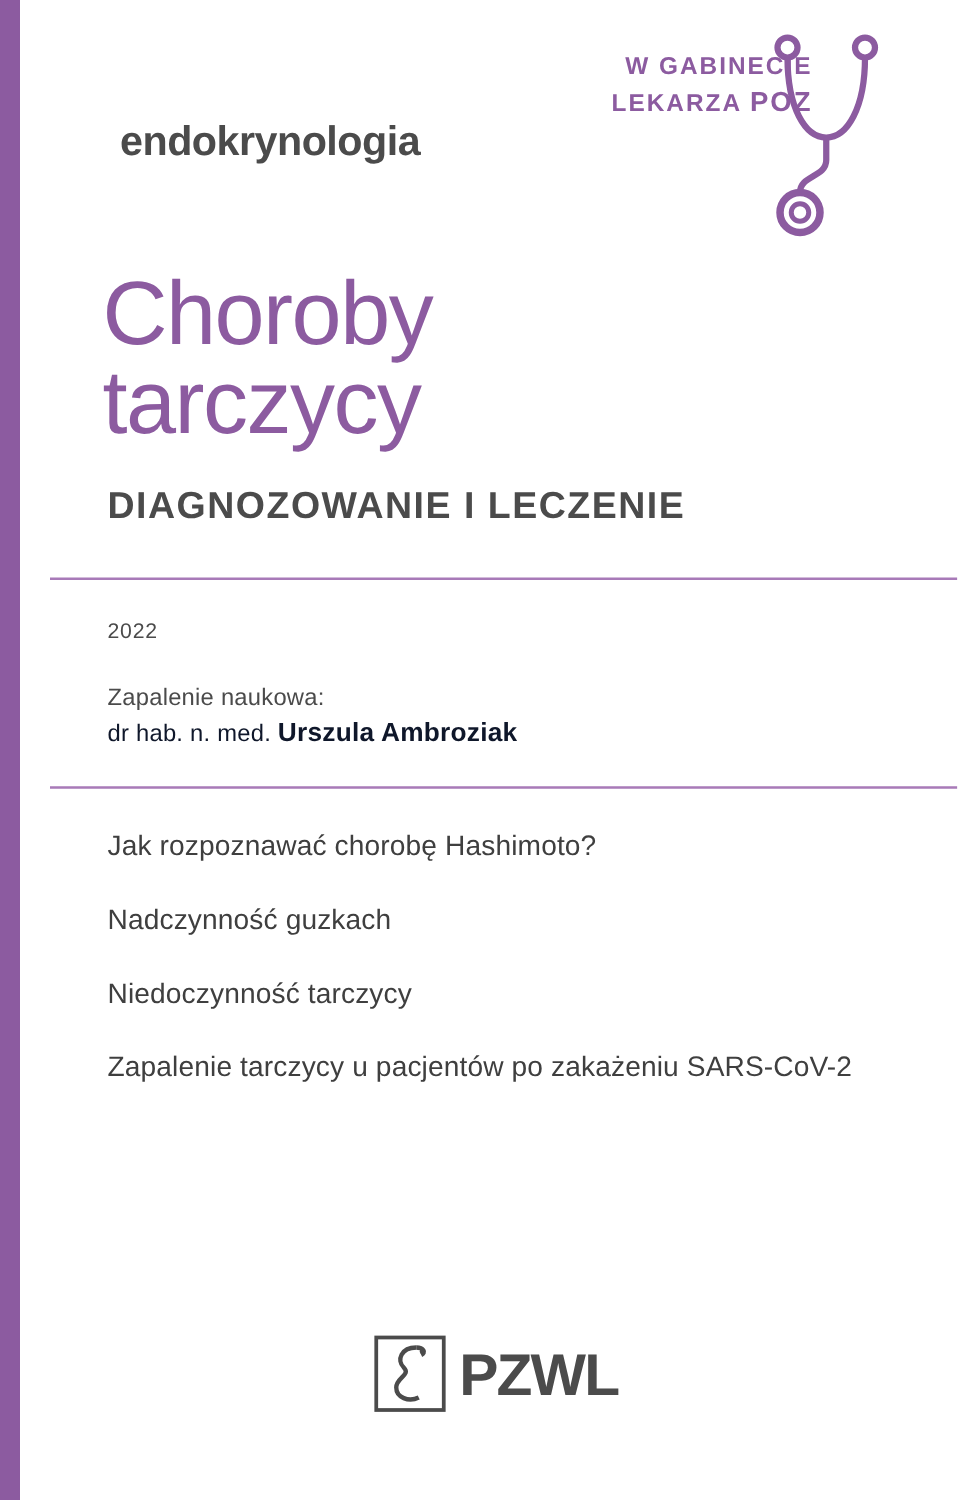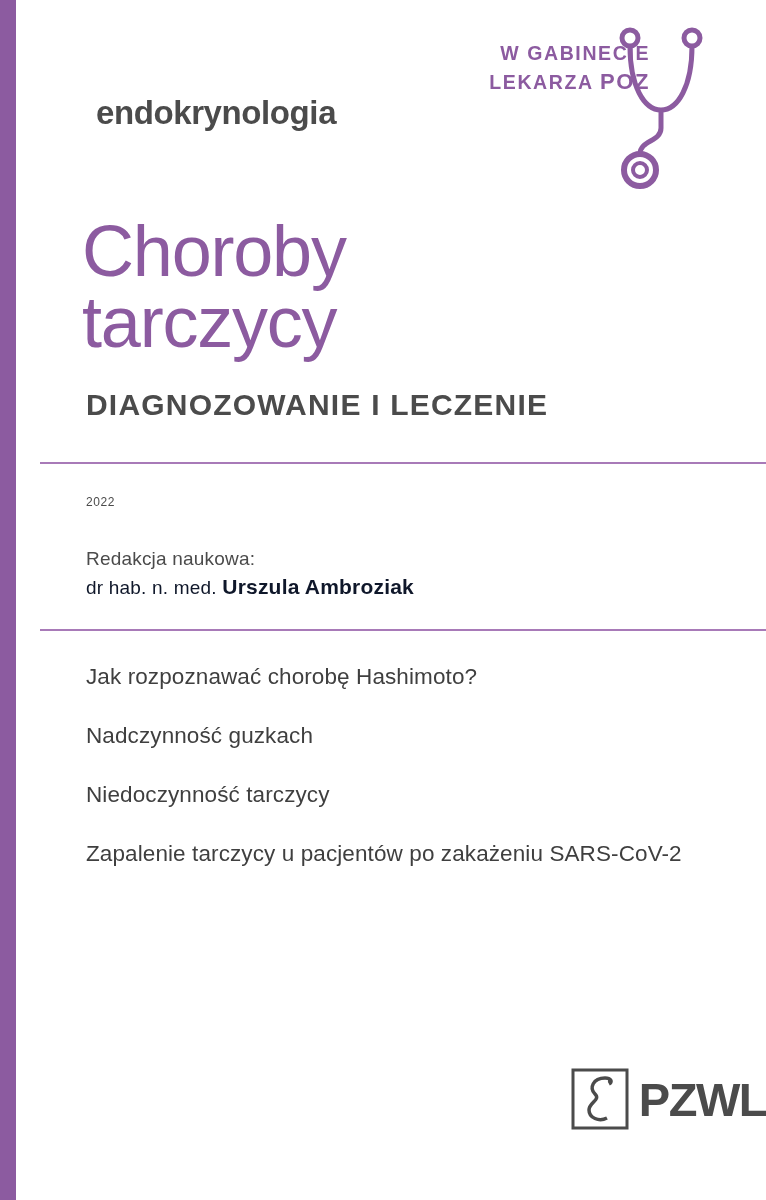--- a/index.html
+++ b/index.html
@@ -87,21 +87,21 @@
     background: #a87ab8;
   }
   .rule.r1 { top: 462px; }
   .rule.r2 { top: 629px; }
 
   
   .year {
     position: absolute;
     left: 86px; top: 495px;
     color: #4b4b4b;
-    font-size: 12px;
+    font-size: 17px;
     letter-spacing: 0.6px;
   }
 
   .editor-label {
     position: absolute;
     left: 86px; top: 548px;
     color: #4b4b4b;
     font-size: 19px;
     letter-spacing: 0.2px;
   }
@@ -125,24 +125,24 @@
     font-size: 22.5px;
     line-height: 1.33;
     margin-bottom: 29px;
     letter-spacing: 0.1px;
   }
   .topic:last-child { margin-bottom: 0; }
 
   
   .logo {
     position: absolute;
-    left: 0; right: 0;
+    left: 0; right: 16px;
     top: 1068px;
     display: flex;
-    justify-content: flex-end;
+    justify-content: center;
     align-items: center;
     gap: 10px;
     padding-left: 44px;
   }
   .logo-mark { width: 58px; height: 62px; }
   .logo-text {
     color: #4b4b4b;
     font-size: 47px;
     font-weight: bold;
     letter-spacing: -1.5px;
@@ -178,21 +178,21 @@
     <span>Choroby</span>
     <span class="l2">tarczycy</span>
   </div>
 
   <div class="subtitle">DIAGNOZOWANIE I LECZENIE</div>
 
   <div class="rule r1"></div>
 
   <div class="year">2022</div>
 
-  <div class="editor-label">Redakcja naukowa:</div>
+  <div class="editor-label">Zapalenie naukowa:</div>
   <div class="editor-name"><span>dr hab. n. med. </span><b>Urszula Ambroziak</b></div>
 
   <div class="rule r2"></div>
 
   <div class="topics">
     <div class="topic">Jak rozpoznawać chorobę Hashimoto?</div>
     <div class="topic">Nadczynność guzkach</div>
     <div class="topic">Niedoczynność tarczycy</div>
     <div class="topic">Zapalenie tarczycy u pacjentów po zakażeniu SARS-CoV-2</div>
   </div>

